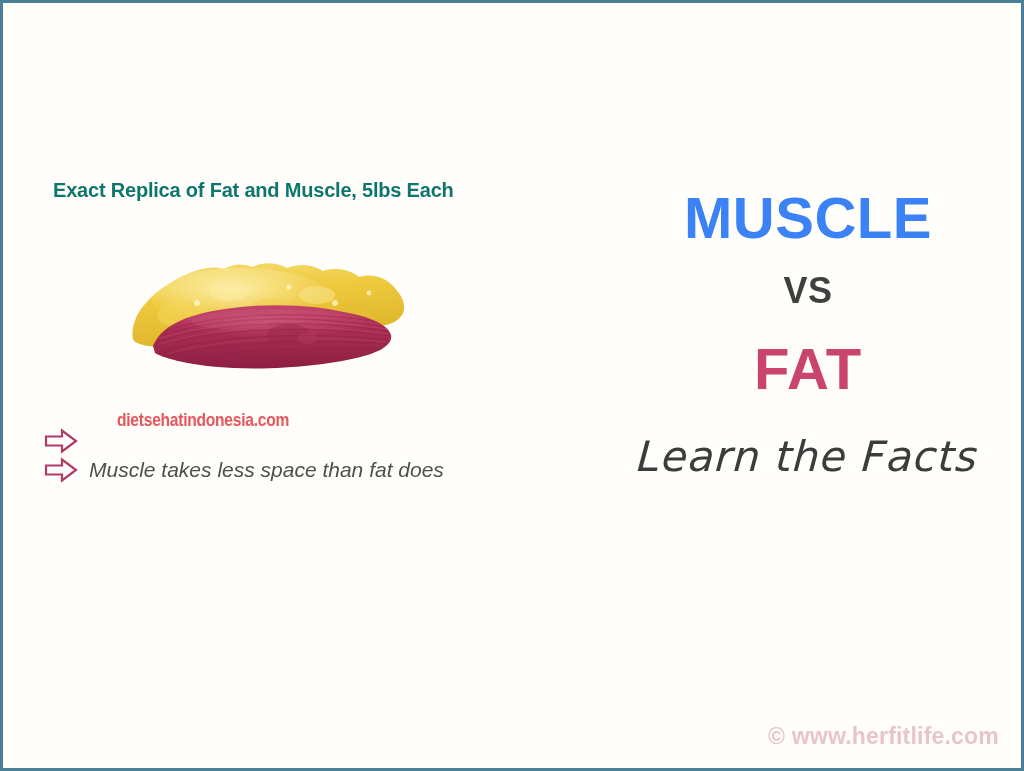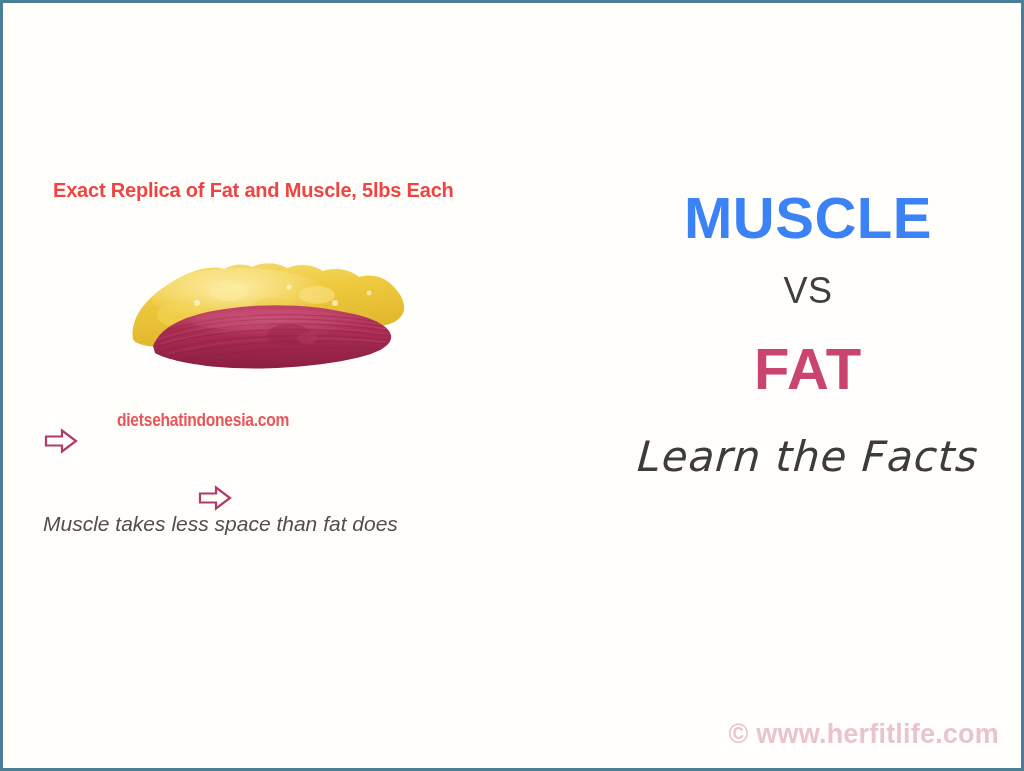--- a/index.html
+++ b/index.html
@@ -20,21 +20,21 @@
     overflow: hidden;
   }
 
   
   .replica-title {
     position: absolute;
     left: 50px;
     top: 176px;
     font-size: 20px;
     font-weight: bold;
-    color: #ef4444;
+    color: #0f766e;
     letter-spacing: -0.2px;
     white-space: nowrap;
   }
 
   
   .specimen-photo {
     position: absolute;
     left: 118px;
     top: 240px;
     width: 290px;
@@ -58,21 +58,21 @@
   }
 
   
   .bullet-row {
     position: absolute;
     display: flex;
     align-items: center;
     left: 40px;
   }
   .bullet-row.b1 { top: 424px; }
-  .bullet-row.b2 { top: 481px; flex-direction: column; }
+  .bullet-row.b2 { top: 453px; }
   .bullet-arrow {
     width: 36px;
     height: 28px;
     flex: 0 0 auto;
     margin-right: 10px;
   }
   .bullet-arrow svg { display: block; width: 100%; height: 100%; }
   .bullet-text {
     font-size: 21px;
     font-style: italic;
@@ -90,21 +90,21 @@
   }
   .word-muscle {
     font-size: 58px;
     font-weight: bold;
     color: #3b82f6;
     line-height: 1.0;
     letter-spacing: 0.5px;
   }
   .word-vs {
     font-size: 36px;
-    font-weight: normal;
+    font-weight: bold;
     color: #3f3f3f;
     line-height: 1.0;
     margin-top: 26px;
     letter-spacing: 0.5px;
   }
   .word-fat {
     font-size: 58px;
     font-weight: bold;
     color: #C9456E;
     line-height: 1.0;
@@ -120,21 +120,21 @@
     font-weight: 400;
     letter-spacing: 1px;
     transform: skewX(-4deg);
   }
 
   
   .watermark-footer {
     position: absolute;
     right: 22px;
     bottom: 18px;
-    font-size: 27px;
+    font-size: 23px;
     font-weight: bold;
     color: #e8c4cf;
     white-space: nowrap;
     letter-spacing: 0.2px;
   }
 </style>
 </head>
 <body>
 
 <div class="slide">

